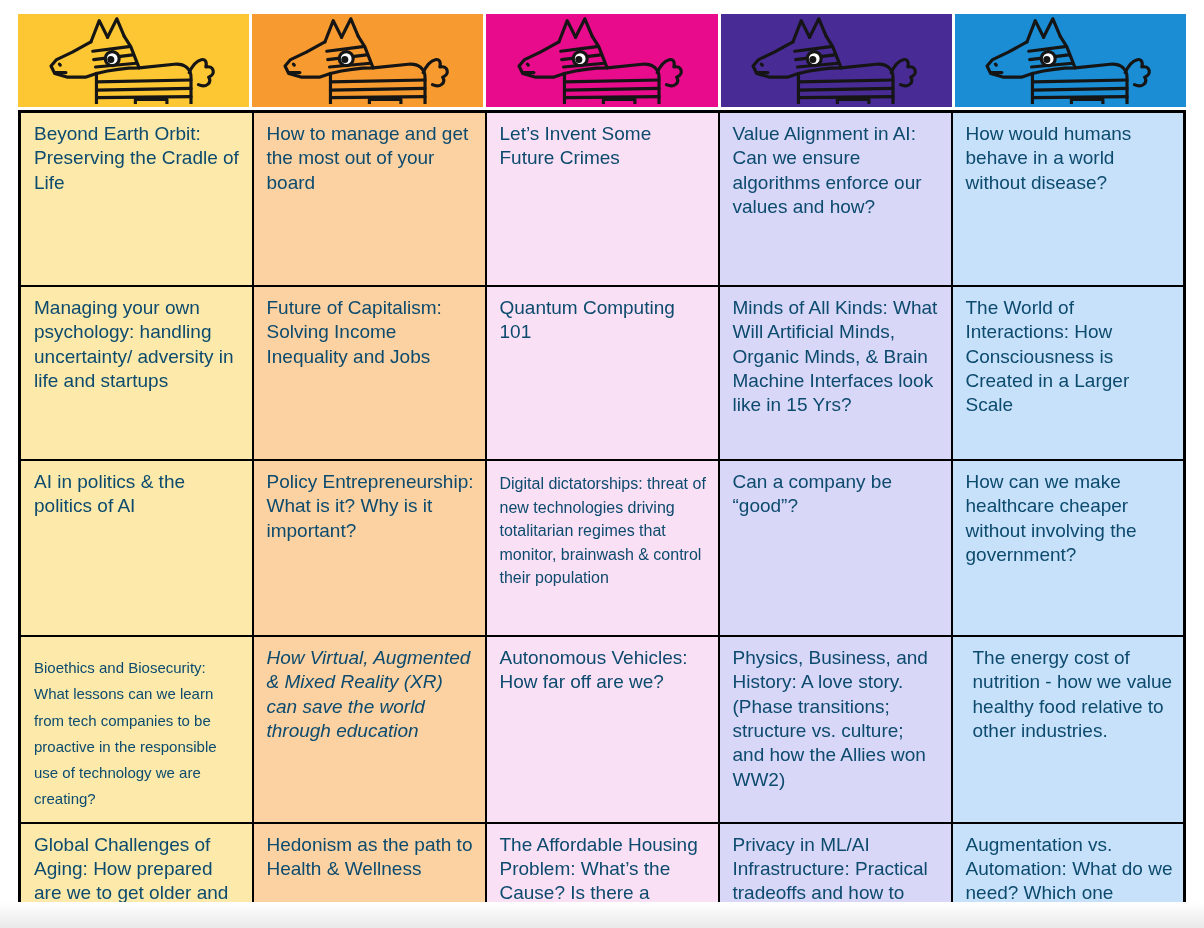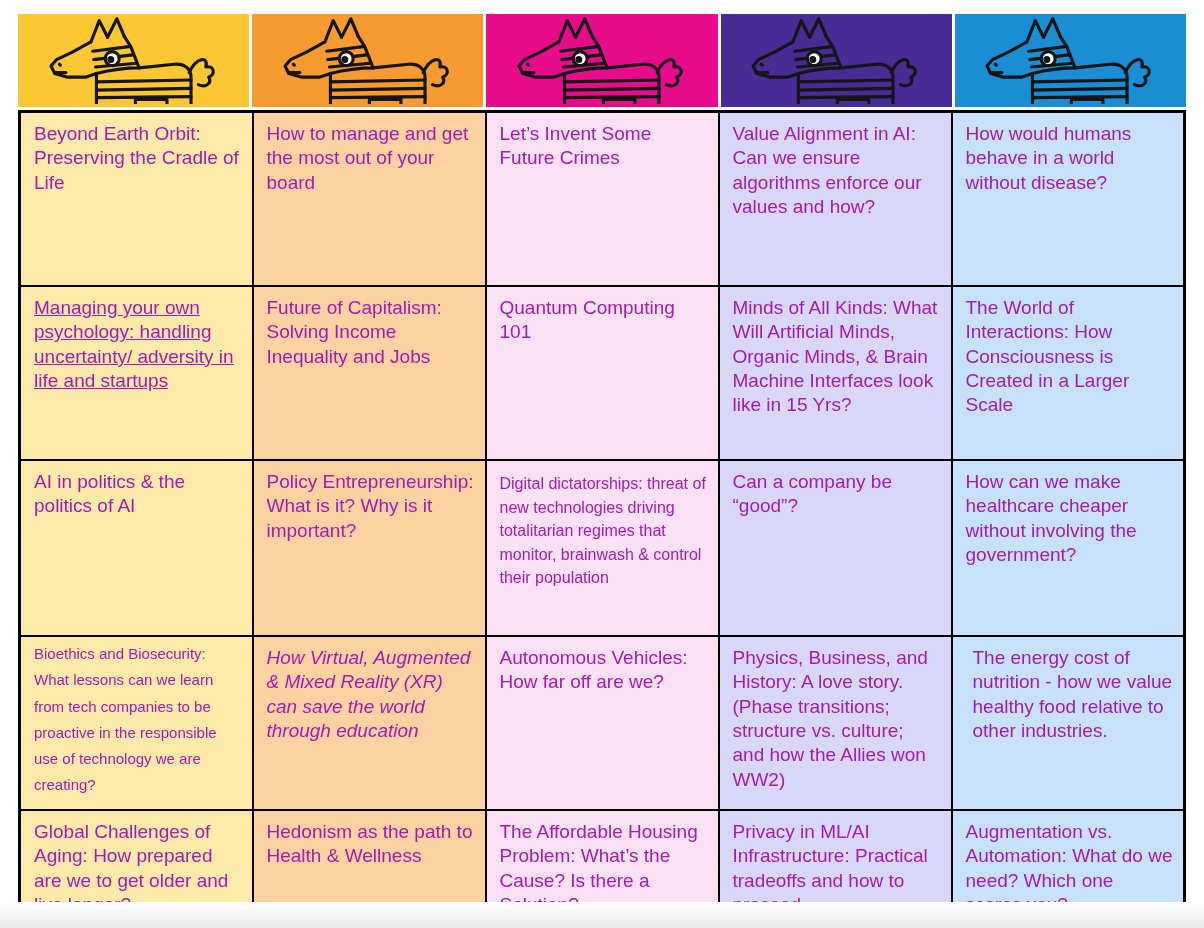--- a/index.html
+++ b/index.html
@@ -20,27 +20,27 @@
     width:100%;
     border:3px solid #000;
     background:#fff;
   }
   td.cell{
     border:2px solid #000;
     vertical-align:top;
     padding:9px 10px 9px 13px;
     font-size:19px;
     line-height:1.28;
-    color:#a21caf;
+    color:#0c4a6e;
     height:154px;
     word-wrap:break-word;
   }
   
   tbody tr:nth-child(3) td:nth-child(3){font-size:16px;line-height:1.47;padding-top:11px;}
-  tbody tr:nth-child(4) td:nth-child(1){font-size:15px;line-height:1.75;padding-top:4px;}
+  tbody tr:nth-child(4) td:nth-child(1){font-size:15px;line-height:1.75;padding-top:18px;}
   .bottom-fade{
     position:absolute;left:0;bottom:0;width:100%;height:26px;
     background:linear-gradient(#ffffff,#e9e9e9);
   }
 </style>
 </head>
 <body>
 
 <svg width="0" height="0" style="position:absolute" aria-hidden="true">
   <defs>
@@ -110,21 +110,21 @@
   <table class="topics">
     <tbody>
       <tr>
         <td class="cell" style="background-color: rgb(253, 234, 170);">Beyond Earth Orbit: Preserving the Cradle of Life</td>
         <td class="cell" style="background-color: rgb(252, 210, 162);">How to manage and get the most out of your board</td>
         <td class="cell" style="background-color: rgb(250, 224, 244);">Let’s Invent Some Future Crimes</td>
         <td class="cell" style="background-color: rgb(216, 215, 247);">Value Alignment in AI: Can we ensure algorithms enforce our values and how?</td>
         <td class="cell" style="background-color: rgb(199, 225, 250);">How would humans behave in a world without disease?</td>
       </tr>
       <tr>
-        <td class="cell" style="background-color: rgb(253, 234, 170); text-decoration: underline;">Managing your own psychology: handling uncertainty/ adversity in life and startups</td>
+        <td class="cell" style="background-color: rgb(253, 234, 170);">Managing your own psychology: handling uncertainty/ adversity in life and startups</td>
         <td class="cell" style="background-color: rgb(252, 210, 162);">Future of Capitalism: Solving Income Inequality and Jobs</td>
         <td class="cell" style="background-color: rgb(250, 224, 244);">Quantum Computing 101</td>
         <td class="cell" style="background-color: rgb(216, 215, 247);">Minds of All Kinds: What Will Artificial Minds, Organic Minds, &amp; Brain Machine Interfaces look like in 15 Yrs?</td>
         <td class="cell" style="background-color: rgb(199, 225, 250);">The World of Interactions: How Consciousness is Created in a Larger Scale</td>
       </tr>
       <tr>
         <td class="cell" style="background-color: rgb(253, 234, 170); margin-top: 30px;">AI in politics &amp; the politics of AI</td>
         <td class="cell" style="background-color: rgb(252, 210, 162);">Policy Entrepreneurship: What is it? Why is it important?</td>
         <td class="cell" style="background-color: rgb(250, 224, 244);">Digital dictatorships: threat of new technologies driving totalitarian regimes that monitor, brainwash &amp; control their population</td>
         <td class="cell" style="background-color: rgb(216, 215, 247);">Can a company be “good”?</td>

